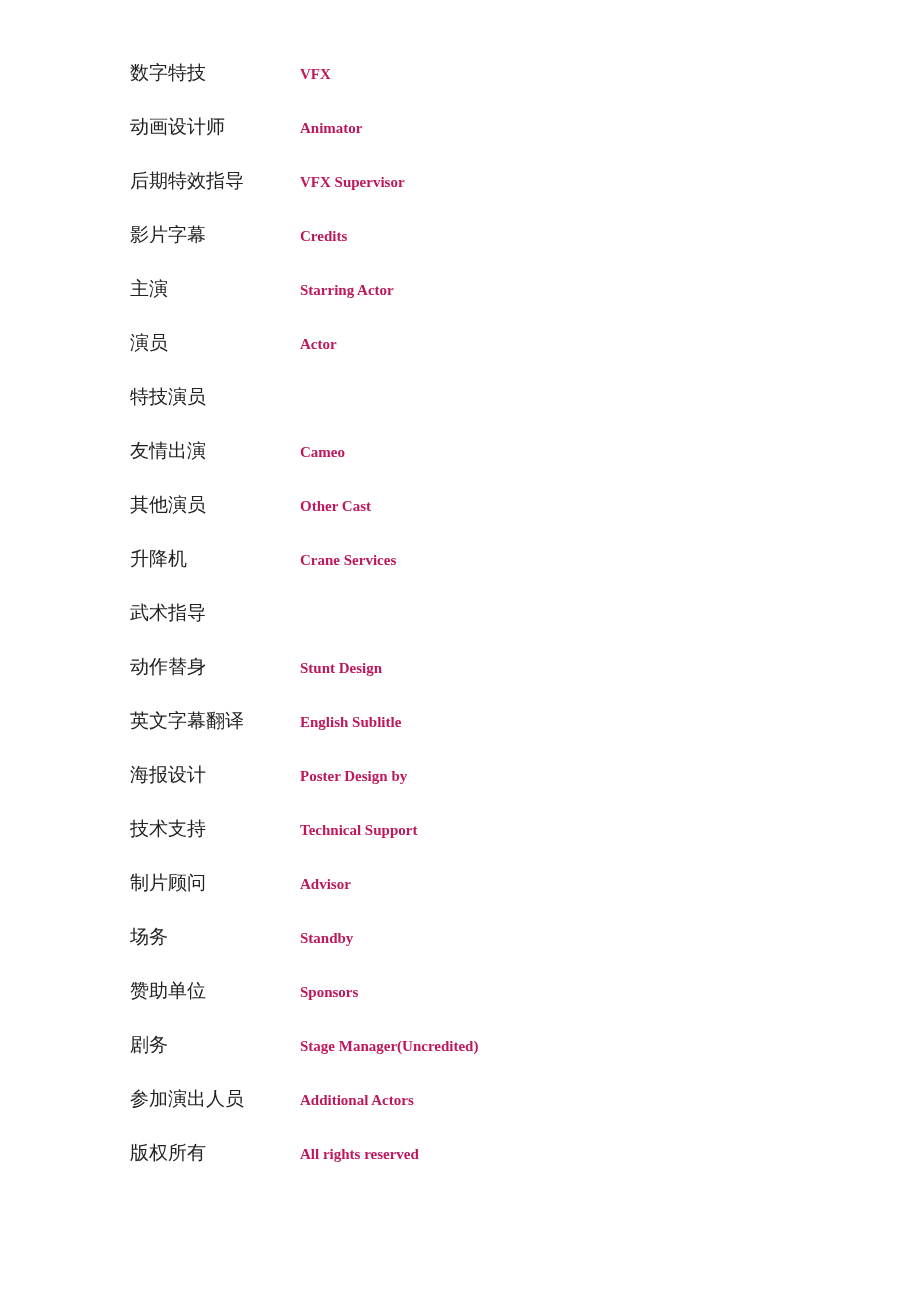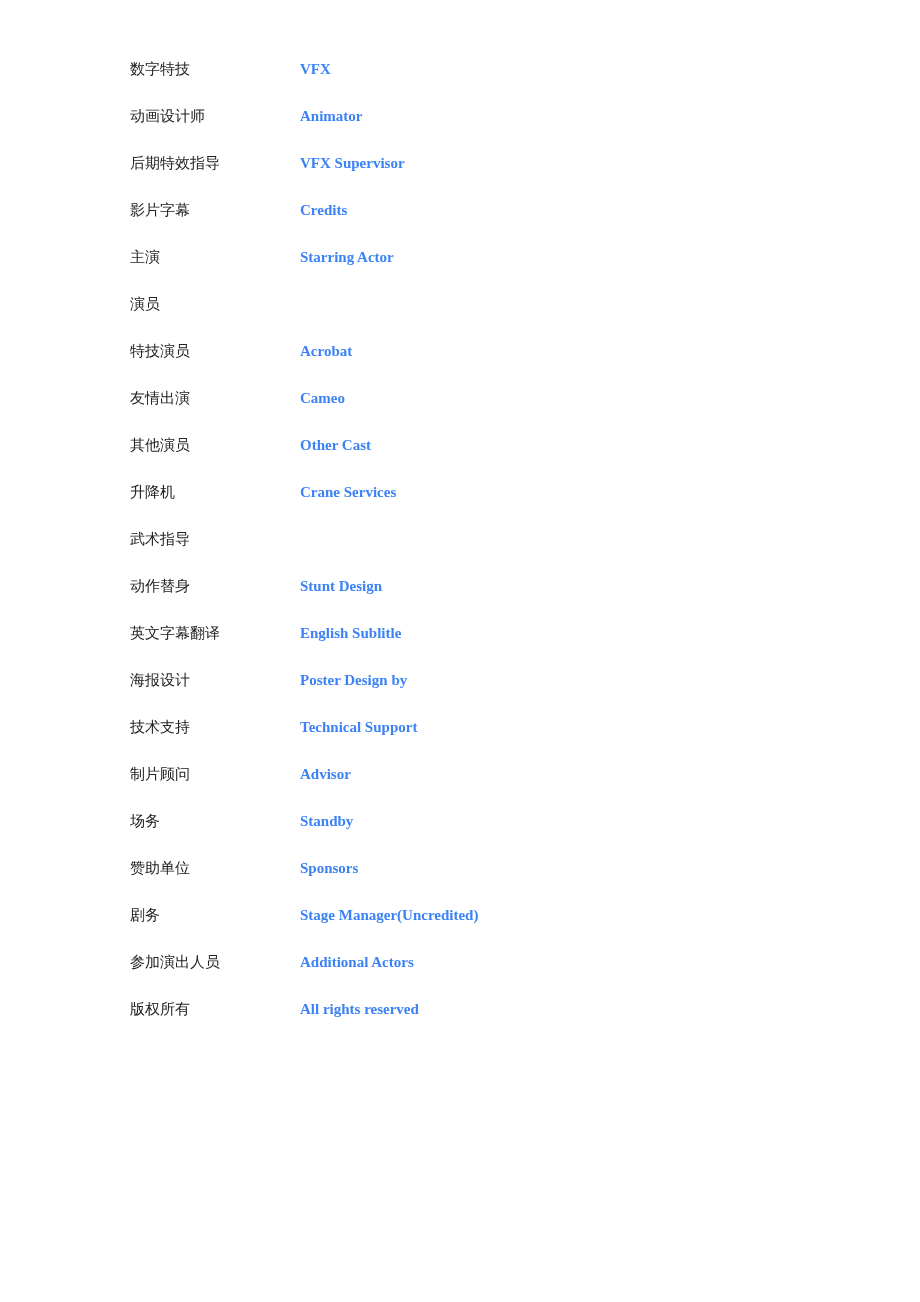--- a/index.html
+++ b/index.html
@@ -19,29 +19,29 @@
       padding: 0 130px;
     }
     .row {
       display: flex;
       align-items: baseline;
       margin-bottom: 28px;
     }
     .chinese {
       width: 160px;
       min-width: 160px;
-      font-size: 15px;
+      font-size: 19px;
       color: #222;
       font-family: "SimSun", "宋体", serif;
       font-weight: normal;
     }
     .english {
       flex: 1;
       font-size: 15px;
-      color: #3b82f6;
+      color: #be185d;
       font-family: "Times New Roman", "Georgia", serif;
       font-weight: bold;
       padding-left: 10px;
     }
   </style>
 </head>
 <body>
 
 <div class="table-container">
 
@@ -60,24 +60,24 @@
     <div class="row">
       <span class="chinese">影片字幕</span>
       <span class="english">Credits</span>
     </div>
     <div class="row">
       <span class="chinese">主演</span>
       <span class="english">Starring Actor</span>
     </div>
     <div class="row">
       <span class="chinese">演员</span>
+      <span class="english">Actor</span>
     </div>
     <div class="row">
       <span class="chinese">特技演员</span>
-      <span class="english">Acrobat</span>
     </div>
     <div class="row">
       <span class="chinese">友情出演</span>
       <span class="english">Cameo</span>
     </div>
     <div class="row">
       <span class="chinese">其他演员</span>
       <span class="english">Other Cast</span>
     </div>
     <div class="row">

